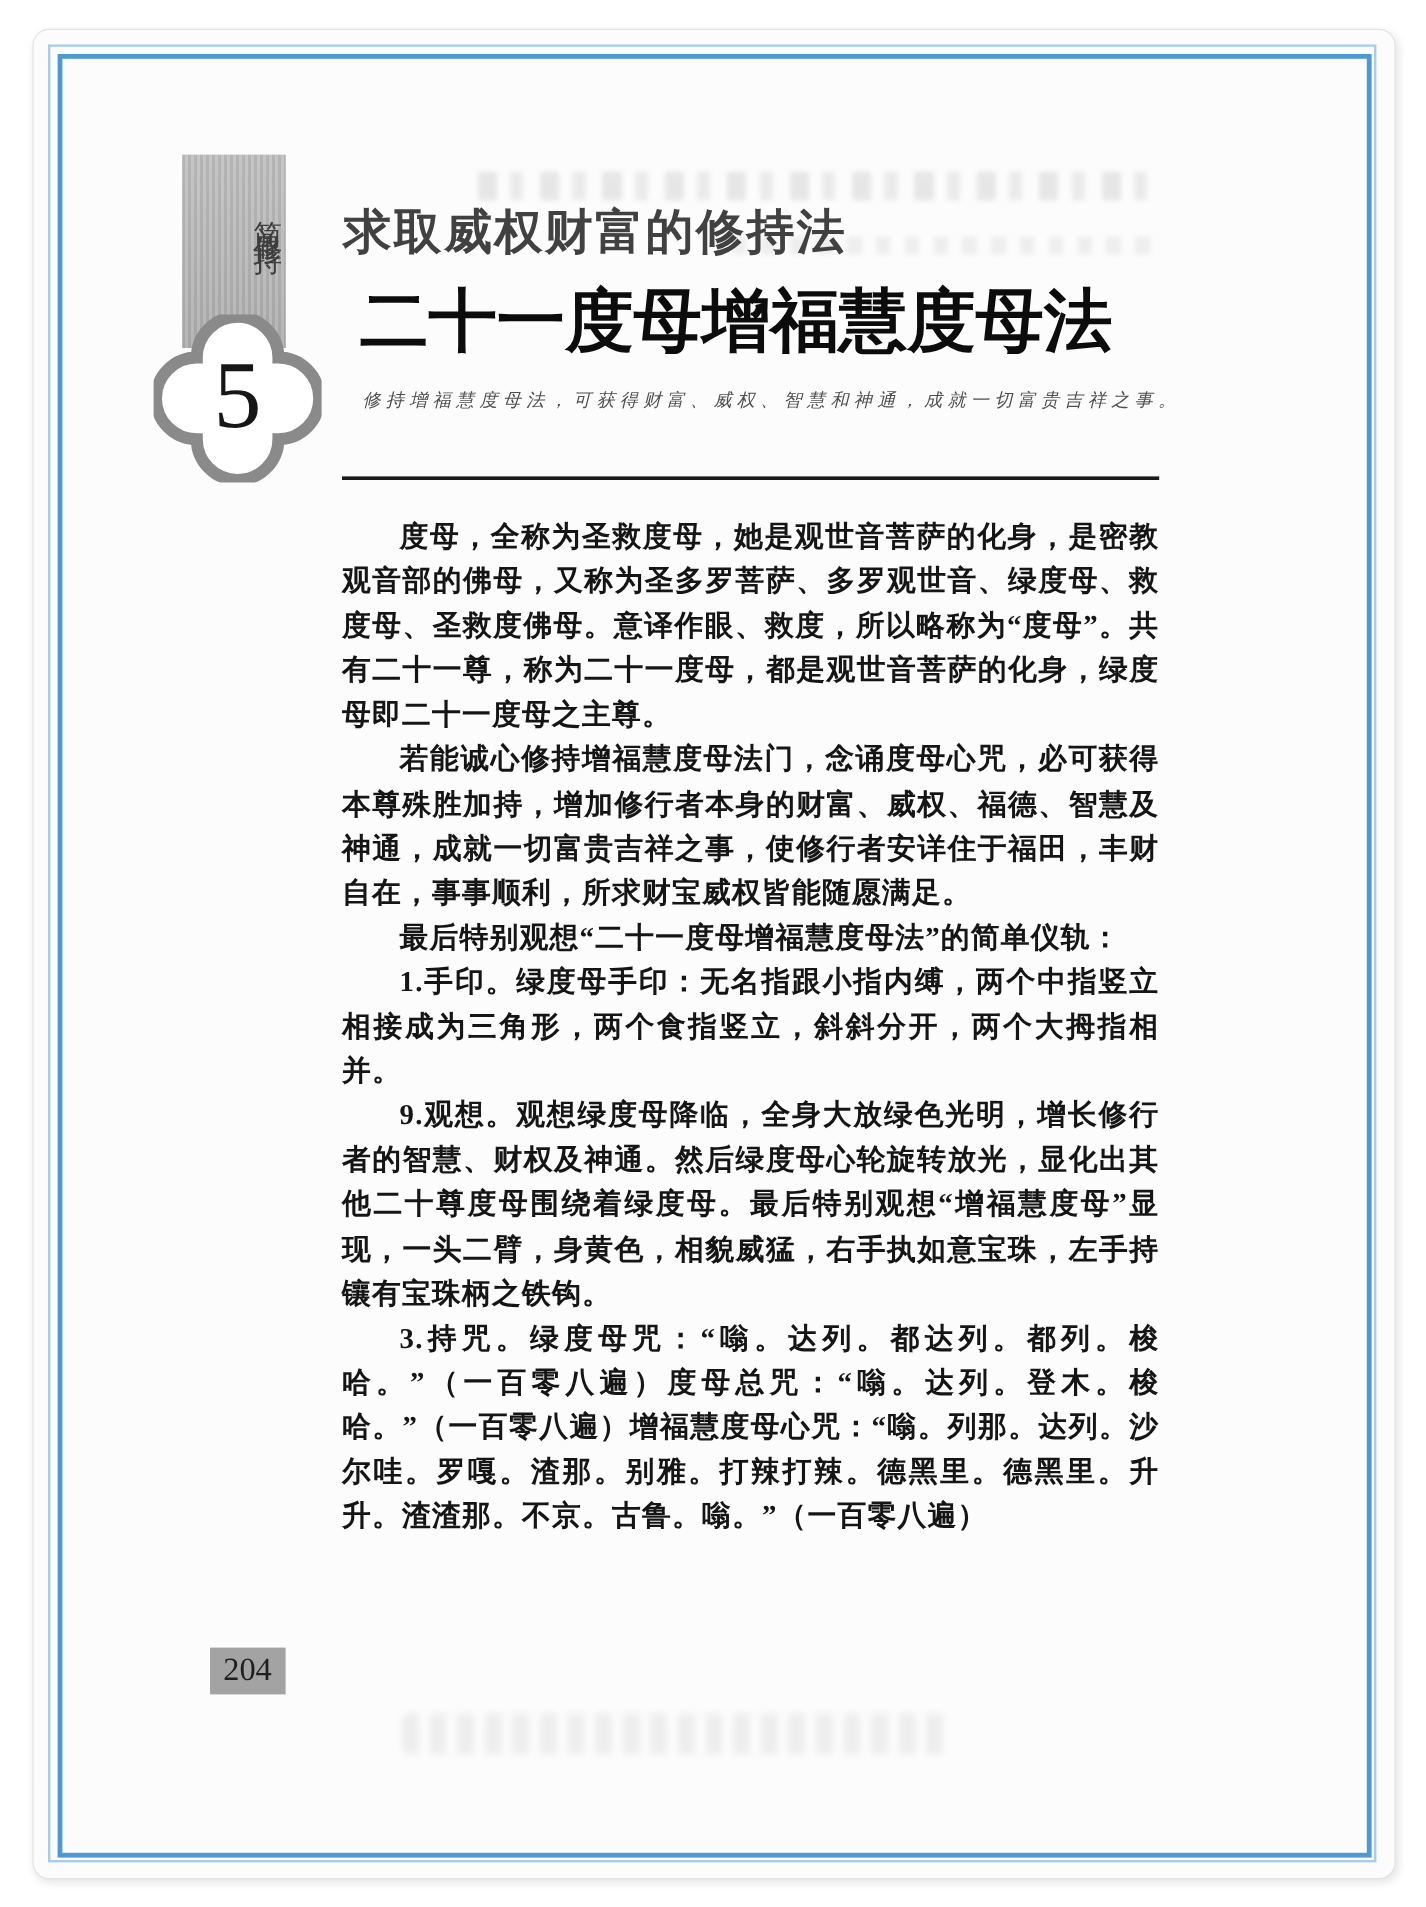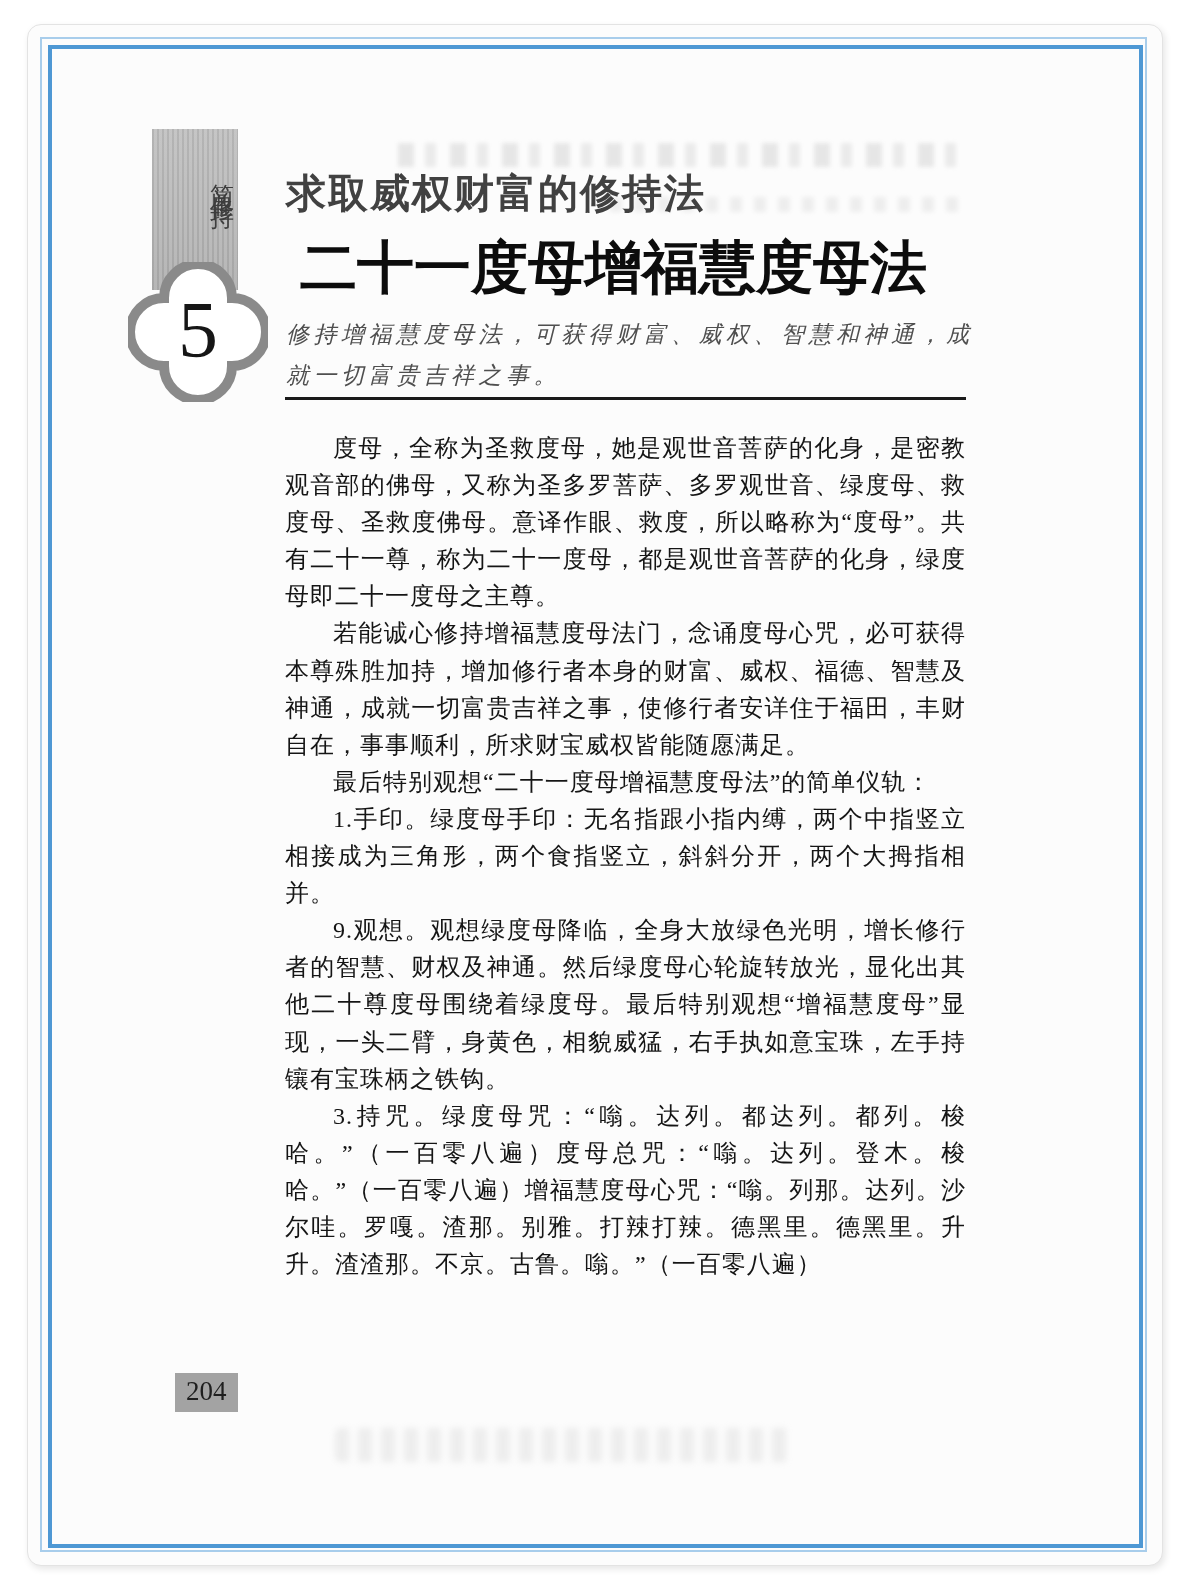--- a/index.html
+++ b/index.html
@@ -25,25 +25,25 @@
        display:flex;align-items:center;justify-content:center;
        font-family:"Liberation Serif","DejaVu Serif",serif;font-size:80px;color:#161616;
        padding-bottom:4px;box-sizing:border-box;}
 
   .kicker{position:absolute;left:286px;top:166px;width:690px;
        font-family:"Liberation Sans","DejaVu Sans",sans-serif;
        font-size:40px;font-weight:bold;letter-spacing:2px;color:#414141;}
   .title{position:absolute;left:300px;top:207px;width:700px;
        font-family:"Liberation Sans","DejaVu Sans",sans-serif;
        font-size:57px;font-weight:900;letter-spacing:0px;color:#0c0c0c;margin-top:23px;}
-  .intro{position:absolute;left:286px;top:314px;width:690px;
-       font-style:italic;font-size:23px;letter-spacing:4.5px;line-height:41px;color:#4f4f4f;}
+  .intro{position:absolute;left:302px;top:314px;width:690px;
+       font-style:italic;font-size:15px;letter-spacing:4.5px;line-height:41px;color:#4f4f4f;}
   .rule{position:absolute;left:285px;top:397px;width:681px;height:3px;background:#1a1a1a;}
 
-  .body-text{position:absolute;left:285px;top:430px;width:681px;}
+  .body-text{position:absolute;left:285px;top:430px;width:681px;font-weight:bold;}
   .body-text p{margin:0;font-size:24px;line-height:37.1px;letter-spacing:1px;
        text-align:justify;text-indent:2em;color:#151515;}
 
   .page-number{position:absolute;left:175px;top:1373px;background:#a3a3a3;
        padding:3px 11px 5px 11px;font-size:27px;color:#1f1f1f;}
 
   .smudge{position:absolute;filter:blur(2px);pointer-events:none;}
   .smudge-top{left:398px;top:143px;width:570px;height:24px;opacity:.45;
        background:repeating-linear-gradient(90deg,#cdcdcd 0 16px,transparent 16px 27px,#d6d6d6 27px 38px,transparent 38px 52px);}
   .smudge-mid{left:610px;top:197px;width:360px;height:15px;opacity:.35;

